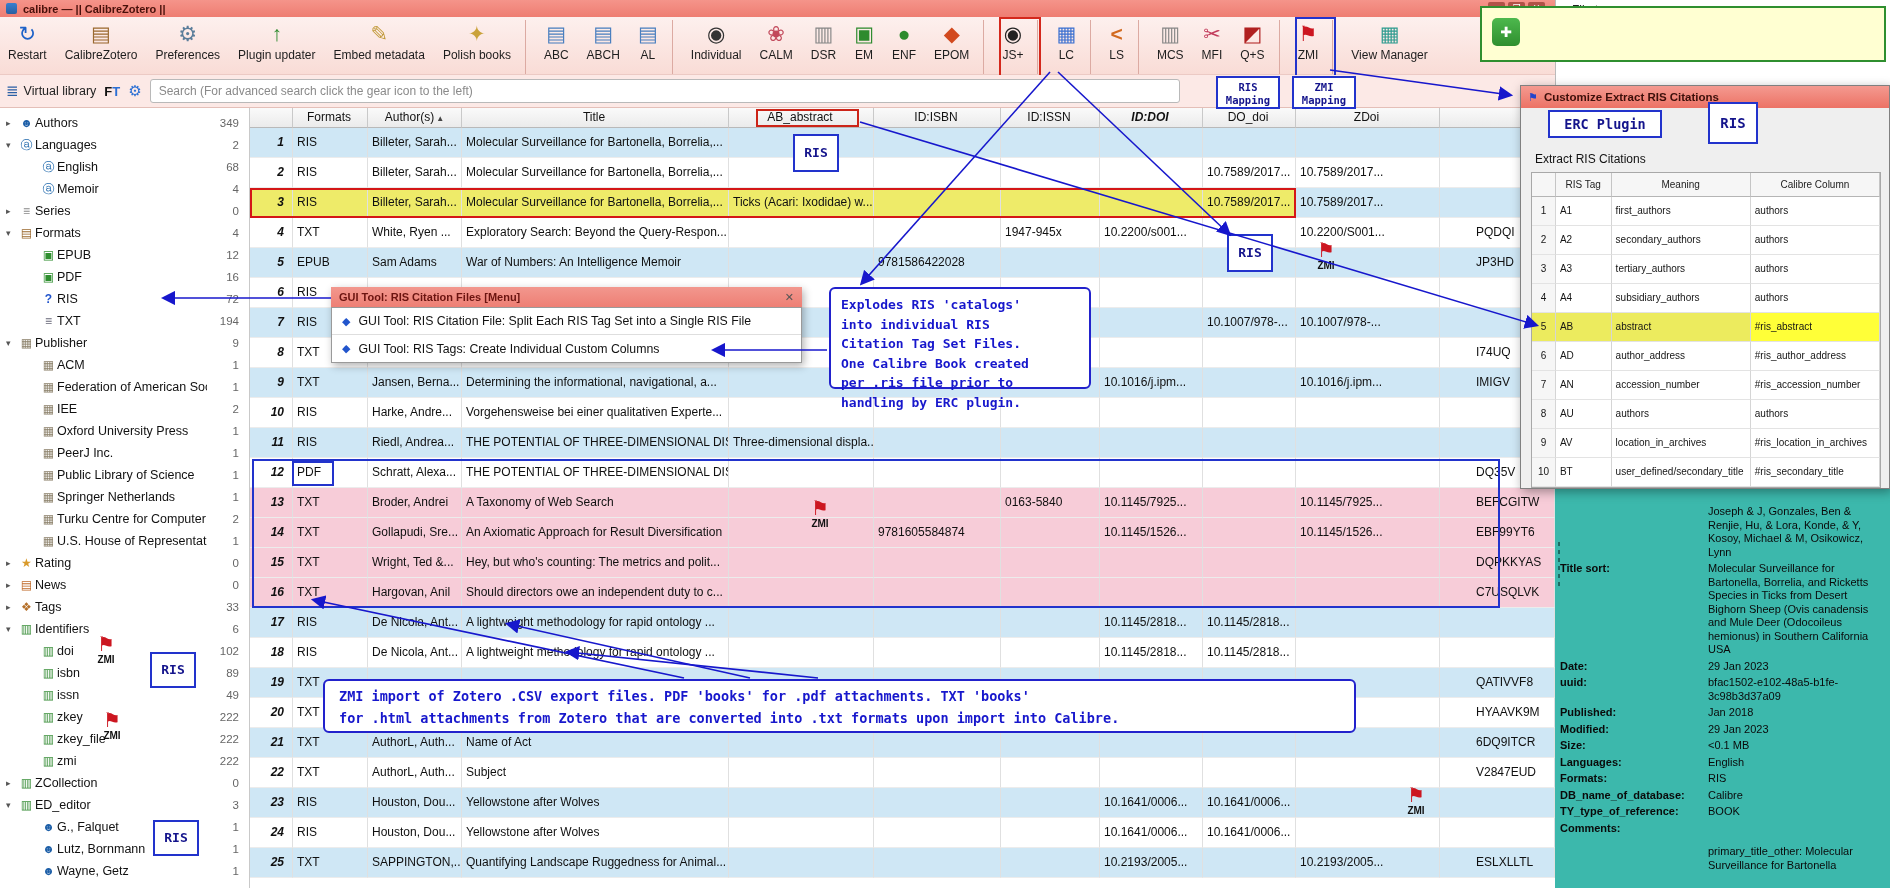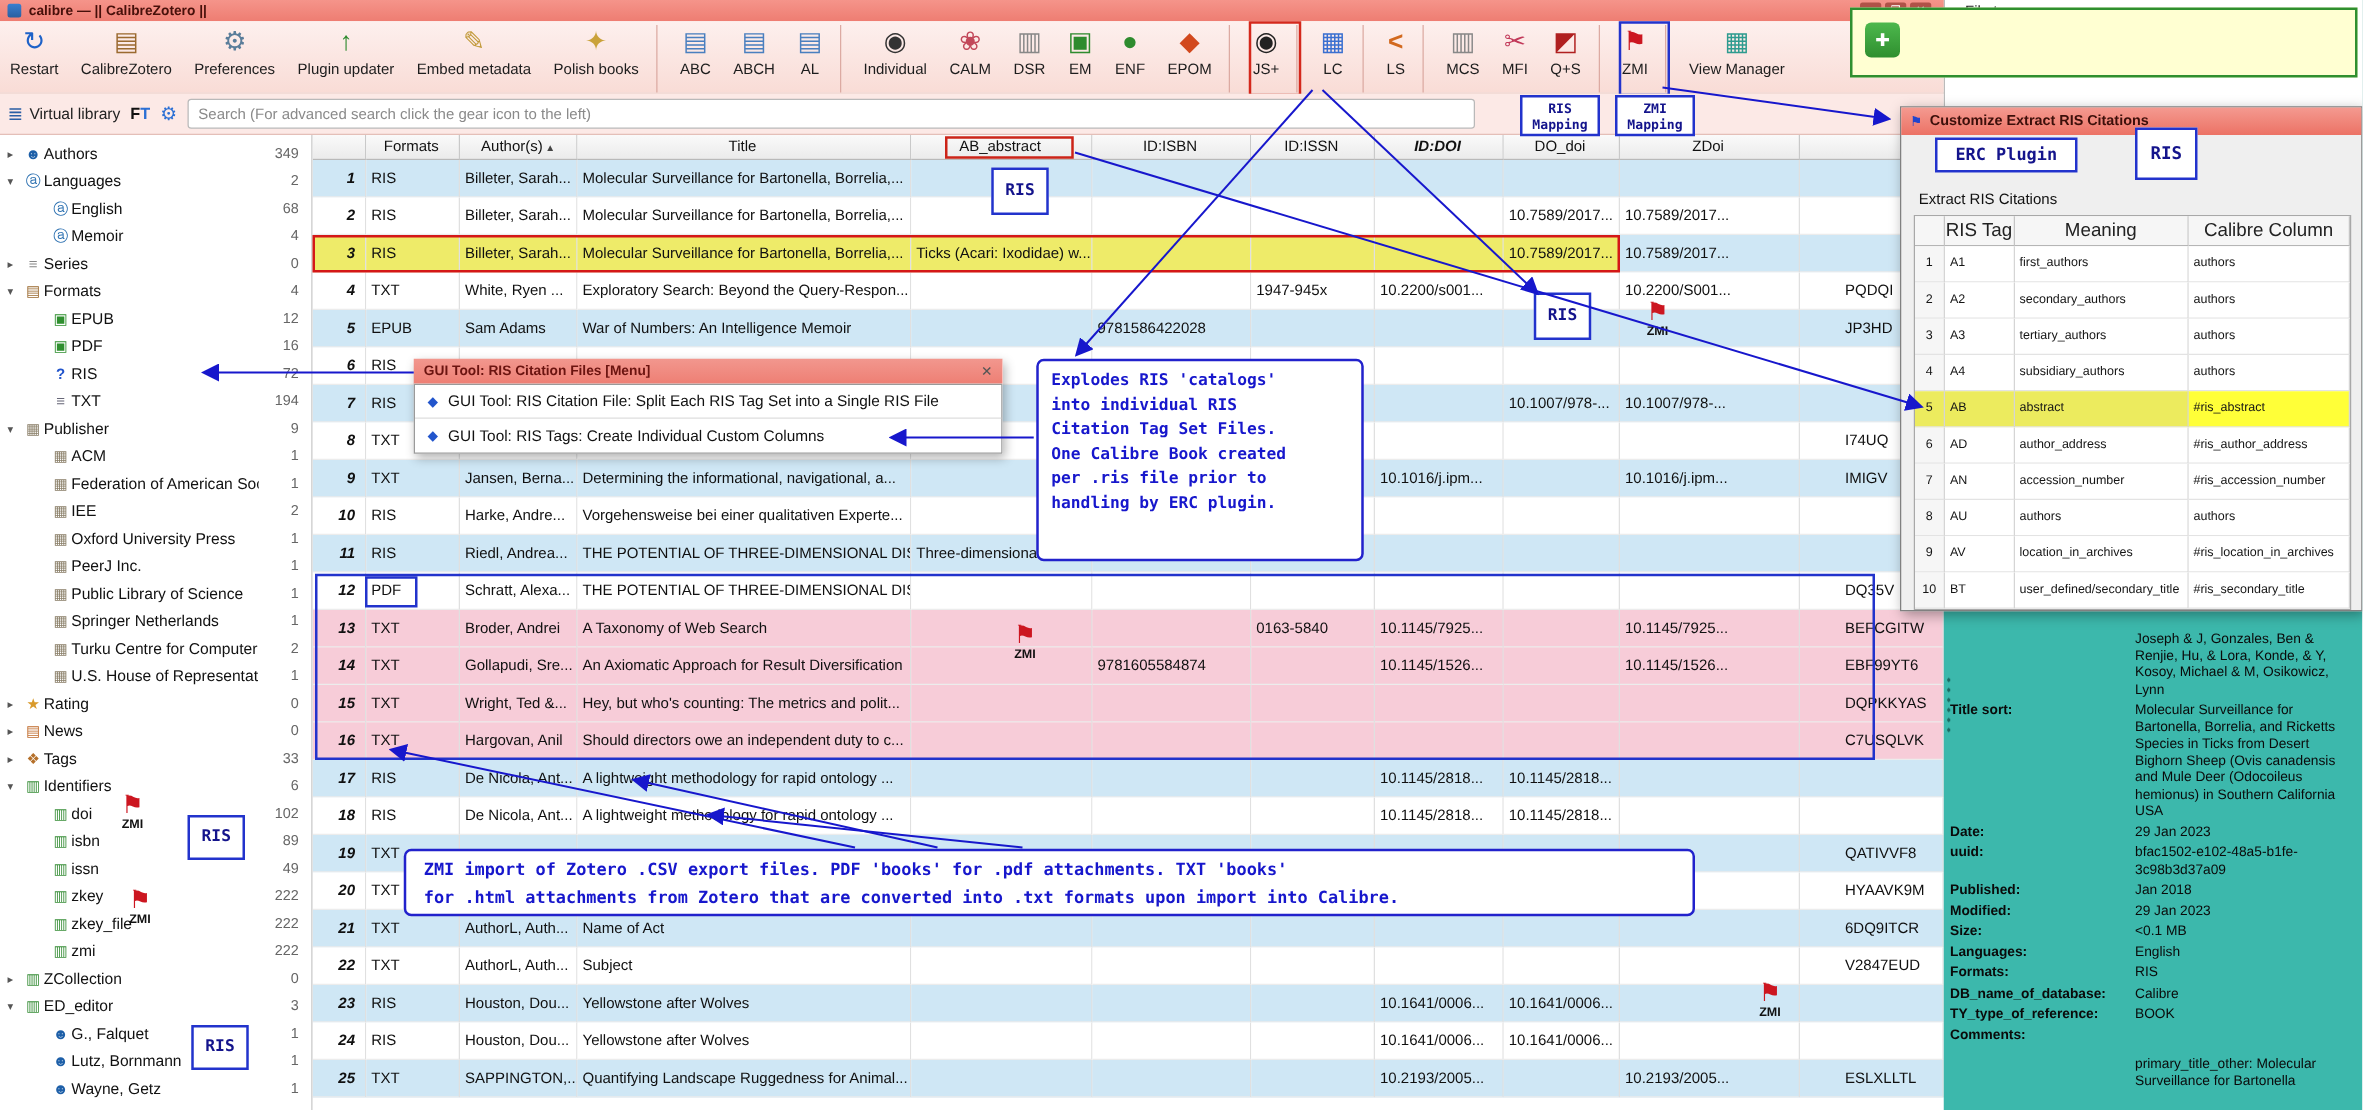--- a/index.html
+++ b/index.html
@@ -87,21 +87,21 @@
   #map-ris { left:1216px; } #map-zmi { left:1292px; }
 
   .zmi-badge { position:absolute; width:40px; text-align:center; z-index:34; }
   .zmi-flag { display:block; font-size:20px; line-height:20px; color:#cc1620; }
   .zmi-txt { display:block; font-size:10px; color:#111; font-weight:700; }
   #zmi-b1 { left:800px; top:498px; } #zmi-b2 { left:1306px; top:240px; } #zmi-b3 { left:1396px; top:785px; }
   #zmi-s1 { left:86px; top:634px; } #zmi-s2 { left:92px; top:710px; }
 
   .note { position:absolute; background:#fff; border:2px solid #2222cc; border-radius:6px; color:#1717cc;
     font-family:"DejaVu Sans Mono", monospace; font-weight:700; z-index:32; }
-  #note1 { left:829px; top:287px; width:262px; height:162px; font-size:13px; line-height:19.5px; padding:6px 10px; }
+  #note1 { left:829px; top:287px; width:262px; height:102px; font-size:13px; line-height:19.5px; padding:6px 10px; }
   #note2 { left:323px; top:679px; width:1033px; height:54px; font-size:13.5px; line-height:22px; padding:4px 14px; }
   .nline { display:block; white-space:nowrap; }
 
   
   #popup { position:absolute; left:331px; top:287px; width:471px; z-index:32; box-shadow:2px 3px 8px rgba(0,0,0,.3); }
   #popup-tb { height:20px; background:linear-gradient(#f2978e,#ee7f74); display:flex; align-items:center; padding:0 8px; }
   #popup-tb .pt { font-size:11px; font-weight:700; color:#6b1410; flex:1; white-space:nowrap; overflow:hidden; }
   #popup-tb .px { color:#555; font-size:11px; }
   #popup-items { background:#fff; border:1px solid #9a9a9a; }
   .pitem { height:27px; display:flex; align-items:center; gap:8px; padding-left:10px; border-bottom:1px solid #dedede; }
@@ -132,21 +132,21 @@
 
   
   #dlg { position:absolute; left:1520px; top:85px; width:370px; height:404px; background:#efefef;
     border:1px solid #808080; box-shadow:2px 3px 10px rgba(0,0,0,.35); z-index:40; }
   #dlg-tb { height:22px; background:linear-gradient(#f49a90,#ec7265); display:flex; align-items:center; padding:0 7px; }
   #dlg-tb .flag { color:#2244cc; font-size:11px; margin-right:6px; }
   #dlg-tb .dtitle { font-size:11.5px; font-weight:700; color:#3c0f0a; white-space:nowrap; overflow:hidden; }
   #dlg-sec { position:absolute; left:14px; top:66px; font-size:12px; color:#111; }
   #dlg-table { position:absolute; left:10px; top:86px; width:350px; background:#fff; border:1px solid #a8a8a8; }
   #dlg-head { display:flex; height:24px; }
-  .dh { background:#f6f6f6; border-right:1px solid #c5c5c5; border-bottom:1px solid #b5b5b5; font-size:15px;
+  .dh { background:#f6f6f6; border-right:1px solid #c5c5c5; border-bottom:1px solid #b5b5b5; font-size:10px;
     text-align:center; line-height:23px; color:#222; white-space:nowrap; overflow:hidden; }
   .drow { display:flex; height:29px; }
   .dc { font-size:10px; line-height:28px; padding:0 4px; border-right:1px solid #d5d5d5; border-bottom:1px solid #e3e3e3;
     white-space:nowrap; overflow:hidden; color:#151515; background:#fff; }
   .dc-n { width:24px; background:#f6f6f6; text-align:center; }
   .dc-tag { width:56px; } .dc-mean { width:140px; } .dc-col { width:130px; }
   .drow.hl .dc { background:#eceb5e; } .drow.hl .dc-col { background:#ffff38; }
   #lbl-erc { left:1548px; top:110px; width:114px; height:28px; font-size:13.5px; line-height:24px; z-index:46; }
   #lbl-ris-dlg { left:1708px; top:102px; width:50px; height:42px; font-size:14px; line-height:38px; z-index:46; }
 

